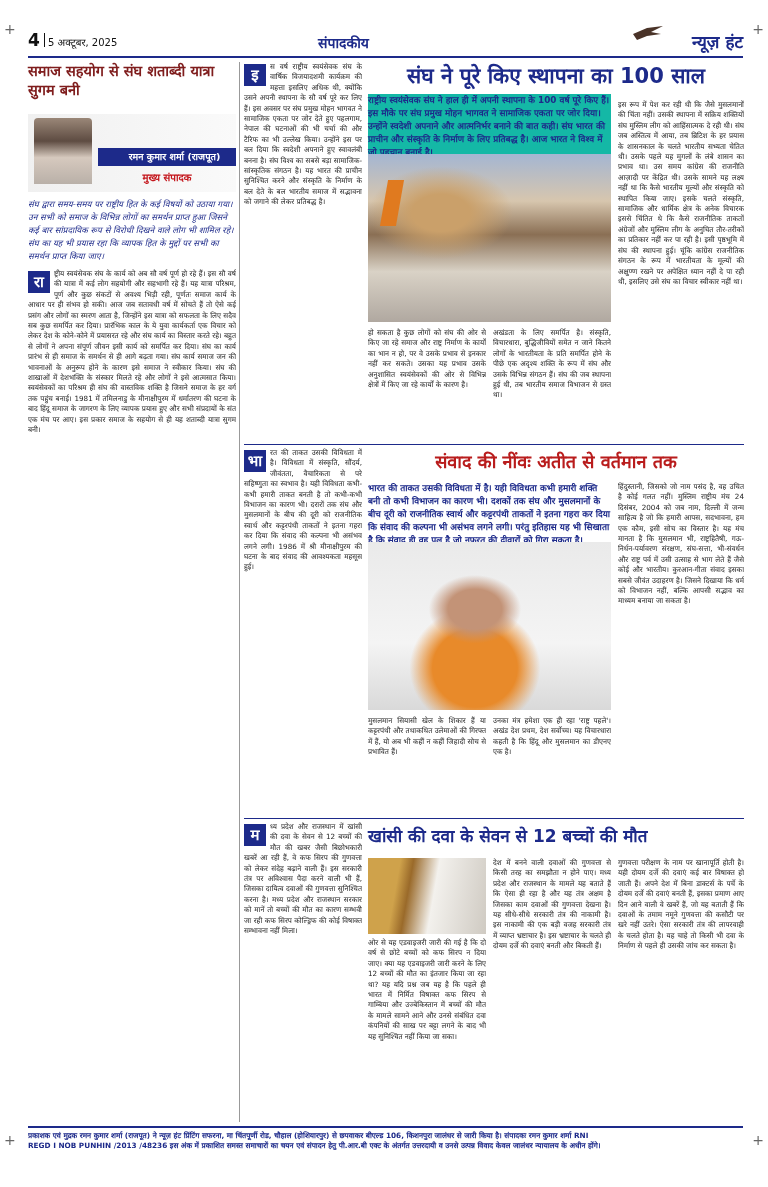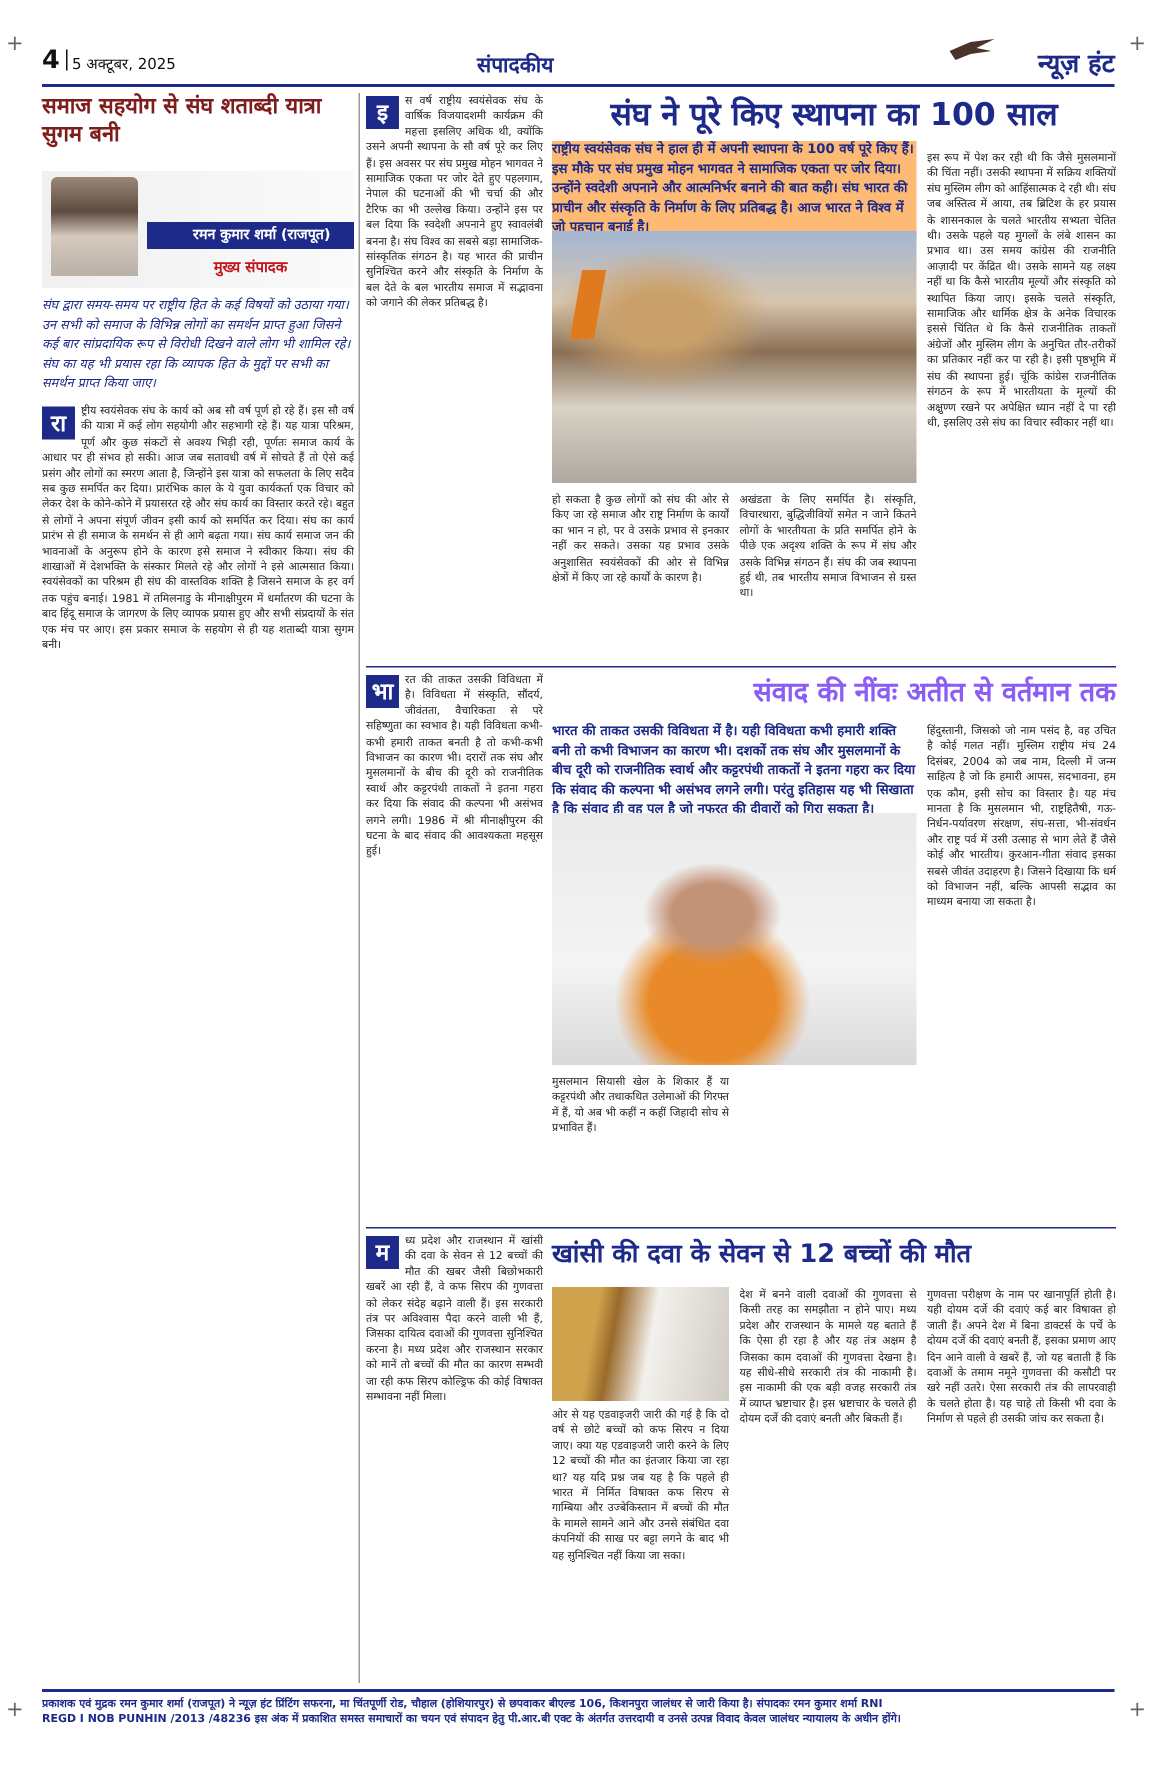--- a/index.html
+++ b/index.html
@@ -29,35 +29,35 @@
   .body-text { font-size: 7.2px; line-height: 10.4px; text-align: justify; color: #222; }
   .dropcap { float: left; width: 22px; height: 22px; background: #1d2a8a; color: #fff; font-weight: bold; font-size: 15px; line-height: 22px; text-align: center; margin: 2px 4px 0 0; }
   .l-body { margin-top: 6px; height: 855px; overflow: hidden; }
 
   .vrule { position: absolute; top: 62px; width: 1px; height: 1060px; background: #999; }
 
   
   .a1 { position: absolute; left: 244px; top: 62px; width: 500px; height: 380px; }
   .a1-col1 { position: absolute; left: 0; top: 0; width: 118px; height: 375px; overflow: hidden; }
   .a1-headline { position: absolute; left: 124px; top: 0; width: 376px; font-size: 21px; font-weight: bold; color: #1d2a8a; text-align: center; line-height: 28px; }
-  .a1-deck { position: absolute; left: 124px; top: 32px; width: 243px; font-size: 8.8px; font-weight: bold; color: #1d2a8a; line-height: 13px; background: #fdba74; }
+  .a1-deck { position: absolute; left: 124px; top: 32px; width: 243px; font-size: 8.8px; font-weight: bold; color: #1d2a8a; line-height: 13px; background: #14b8a6; }
   .a1-photo { position: absolute; left: 124px; top: 92px; width: 243px; height: 168px; background:
       radial-gradient(ellipse at 30% 35%, #caa06a 0 12%, transparent 30%),
       linear-gradient(180deg,#a4b6d2 0%, #d7c6ae 28%, #8a6f54 48%, #d9d2c6 70%, #b0a8a0 100%); }
   .a1-flag { position: absolute; left: 140px; top: 118px; width: 16px; height: 46px; background: #e07a1f; transform: skewX(-10deg); }
   .a1-body2 { position: absolute; left: 124px; top: 266px; width: 118px; height: 110px; overflow: hidden; }
   .a1-body3 { position: absolute; left: 249px; top: 266px; width: 118px; height: 110px; overflow: hidden; }
   .a1-body4 { position: absolute; left: 374px; top: 38px; width: 126px; height: 338px; overflow: hidden; }
 
   .hrule { position: absolute; left: 244px; width: 500px; height: 1px; background: #1d2a8a; }
 
   
   .a2 { position: absolute; left: 244px; top: 448px; width: 500px; height: 370px; }
   .a2-col1 { position: absolute; left: 0; top: 0; width: 118px; height: 366px; overflow: hidden; }
-  .a2-headline { position: absolute; left: 124px; top: 0; width: 376px; font-size: 18px; font-weight: bold; color: #8b5cf6; text-align: right; line-height: 28px; }
+  .a2-headline { position: absolute; left: 124px; top: 0; width: 376px; font-size: 18px; font-weight: bold; color: #b91c1c; text-align: center; line-height: 28px; }
   .a2-deck { position: absolute; left: 124px; top: 34px; width: 243px; font-size: 8.8px; font-weight: bold; color: #1d2a8a; line-height: 13px; }
   .a2-photo { position: absolute; left: 124px; top: 94px; width: 243px; height: 168px; background:
       radial-gradient(ellipse at 44% 40%, #c39377 0 14%, transparent 24%),
       radial-gradient(ellipse at 44% 75%, #e88a2a 0 22%, transparent 34%),
       linear-gradient(180deg,#eaeaea 0%, #f4f4f4 60%, #d9d9d9 100%); }
   .a2-body2 { position: absolute; left: 124px; top: 268px; width: 118px; height: 100px; overflow: hidden; }
   .a2-body3 { position: absolute; left: 249px; top: 268px; width: 118px; height: 100px; overflow: hidden; }
   .a2-body4 { position: absolute; left: 374px; top: 34px; width: 126px; height: 334px; overflow: hidden; }
 
   
@@ -128,20 +128,21 @@
 
 <div class="a2">
   <div class="a2-col1 body-text">
     <span class="dropcap">भा</span>
     <span>रत की ताकत उसकी विविधता में है। विविधता में संस्कृति, सौंदर्य, जीवंतता, वैचारिकता से परे सहिष्णुता का स्वभाव है। यही विविधता कभी-कभी हमारी ताकत बनती है तो कभी-कभी विभाजन का कारण भी। दरारों तक संघ और मुसलमानों के बीच की दूरी को राजनीतिक स्वार्थ और कट्टरपंथी ताकतों ने इतना गहरा कर दिया कि संवाद की कल्पना भी असंभव लगने लगी। 1986 में श्री मीनाक्षीपुरम की घटना के बाद संवाद की आवश्यकता महसूस हुई।</span>
   </div>
   <div class="a2-headline">संवाद की नींवः अतीत से वर्तमान तक</div>
   <div class="a2-deck">भारत की ताकत उसकी विविधता में है। यही विविधता कभी हमारी शक्ति बनी तो कभी विभाजन का कारण भी। दशकों तक संघ और मुसलमानों के बीच दूरी को राजनीतिक स्वार्थ और कट्टरपंथी ताकतों ने इतना गहरा कर दिया कि संवाद की कल्पना भी असंभव लगने लगी। परंतु इतिहास यह भी सिखाता है कि संवाद ही वह पुल है जो नफरत की दीवारों को गिरा सकता है।</div>
   <div class="a2-photo"></div>
   <div class="a2-body2 body-text">मुसलमान सियासी खेल के शिकार हैं या कट्टरपंथी और तथाकथित उलेमाओं की गिरफ्त में हैं, यो अब भी कहीं न कहीं जिहादी सोच से प्रभावित हैं।</div>
+  <div class="a2-body3 body-text">उनका मंत्र हमेशा एक ही रहा 'राष्ट्र पहले'। अखंड देश प्रथम, देश सर्वोच्च। यह विचारधारा कहती है कि हिंदू और मुसलमान का डीएनए एक है।</div>
   <div class="a2-body4 body-text">हिंदुस्तानी, जिसको जो नाम पसंद है, वह उचित है कोई गलत नहीं। मुस्लिम राष्ट्रीय मंच 24 दिसंबर, 2004 को जब नाम, दिल्ली में जन्म साहित्य है जो कि हमारी आपस, सदभावना, हम एक कौम, इसी सोच का विस्तार है। यह मंच मानता है कि मुसलमान भी, राष्ट्रहितैषी, गऊ-निर्धन-पर्यावरण संरक्षण, संघ-सत्ता, भी-संवर्धन और राष्ट्र पर्व में उसी उत्साह से भाग लेते हैं जैसे कोई और भारतीय। कुरआन-गीता संवाद इसका सबसे जीवंत उदाहरण है। जिसने दिखाया कि धर्म को विभाजन नहीं, बल्कि आपसी सद्भाव का माध्यम बनाया जा सकता है।</div>
 </div>
 
 <div class="hrule" style="top:818px"></div>
 
 <div class="a3">
   <div class="a3-col1 body-text">
     <span class="dropcap">म</span>
     <span>ध्य प्रदेश और राजस्थान में खांसी की दवा के सेवन से 12 बच्चों की मौत की खबर जैसी बिछोभकारी खबरें आ रही हैं, वे कफ सिरप की गुणवत्ता को लेकर संदेह बढ़ाने वाली हैं। इस सरकारी तंत्र पर अविश्वास पैदा करने वाली भी हैं, जिसका दायित्व दवाओं की गुणवत्ता सुनिश्चित करना है। मध्य प्रदेश और राजस्थान सरकार को मानें तो बच्चों की मौत का कारण सम्भवी जा रही कफ सिरप कोल्ड्रिफ की कोई विषाक्त सम्भावना नहीं मिला।</span>
   </div>

